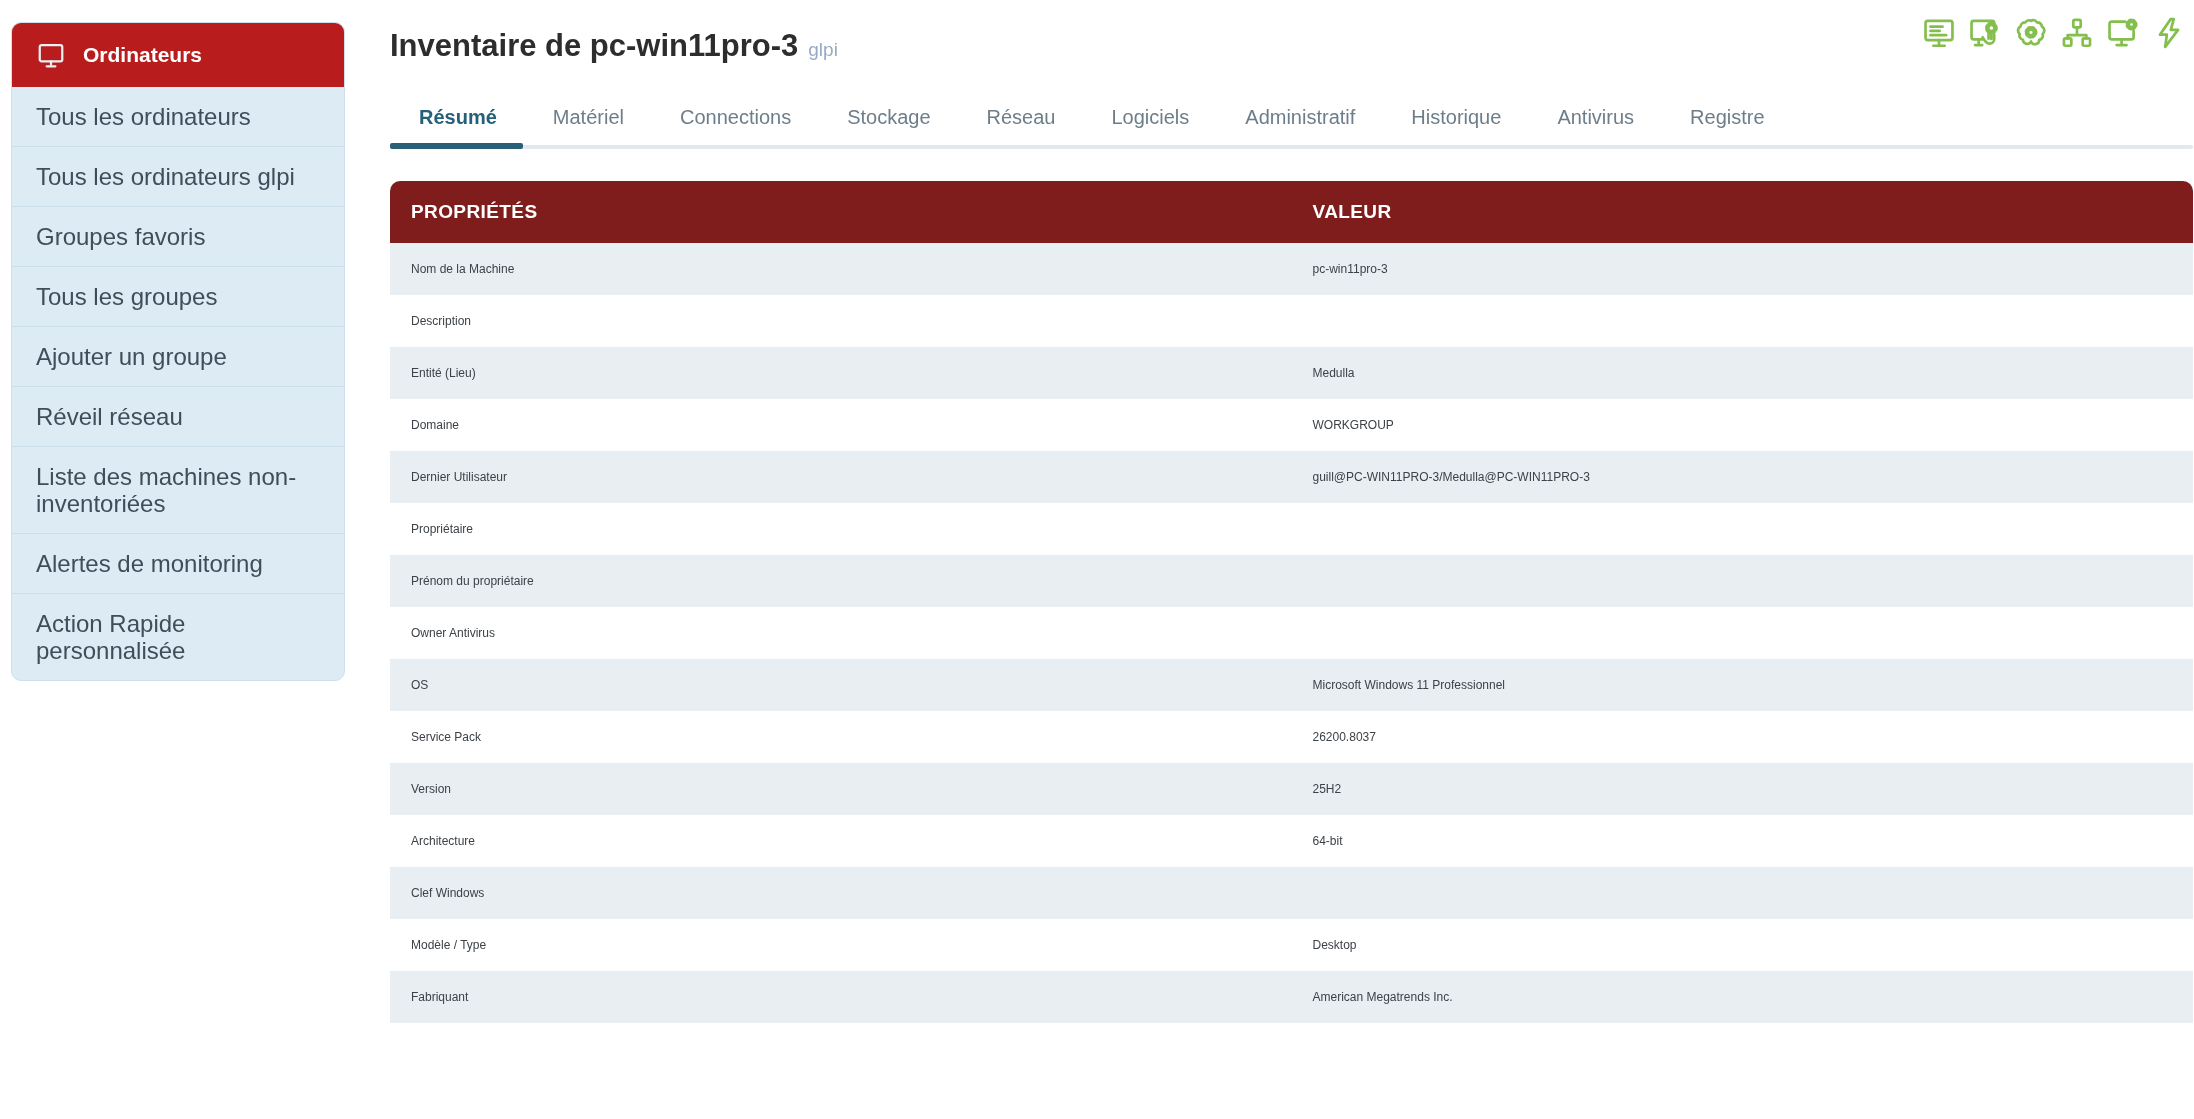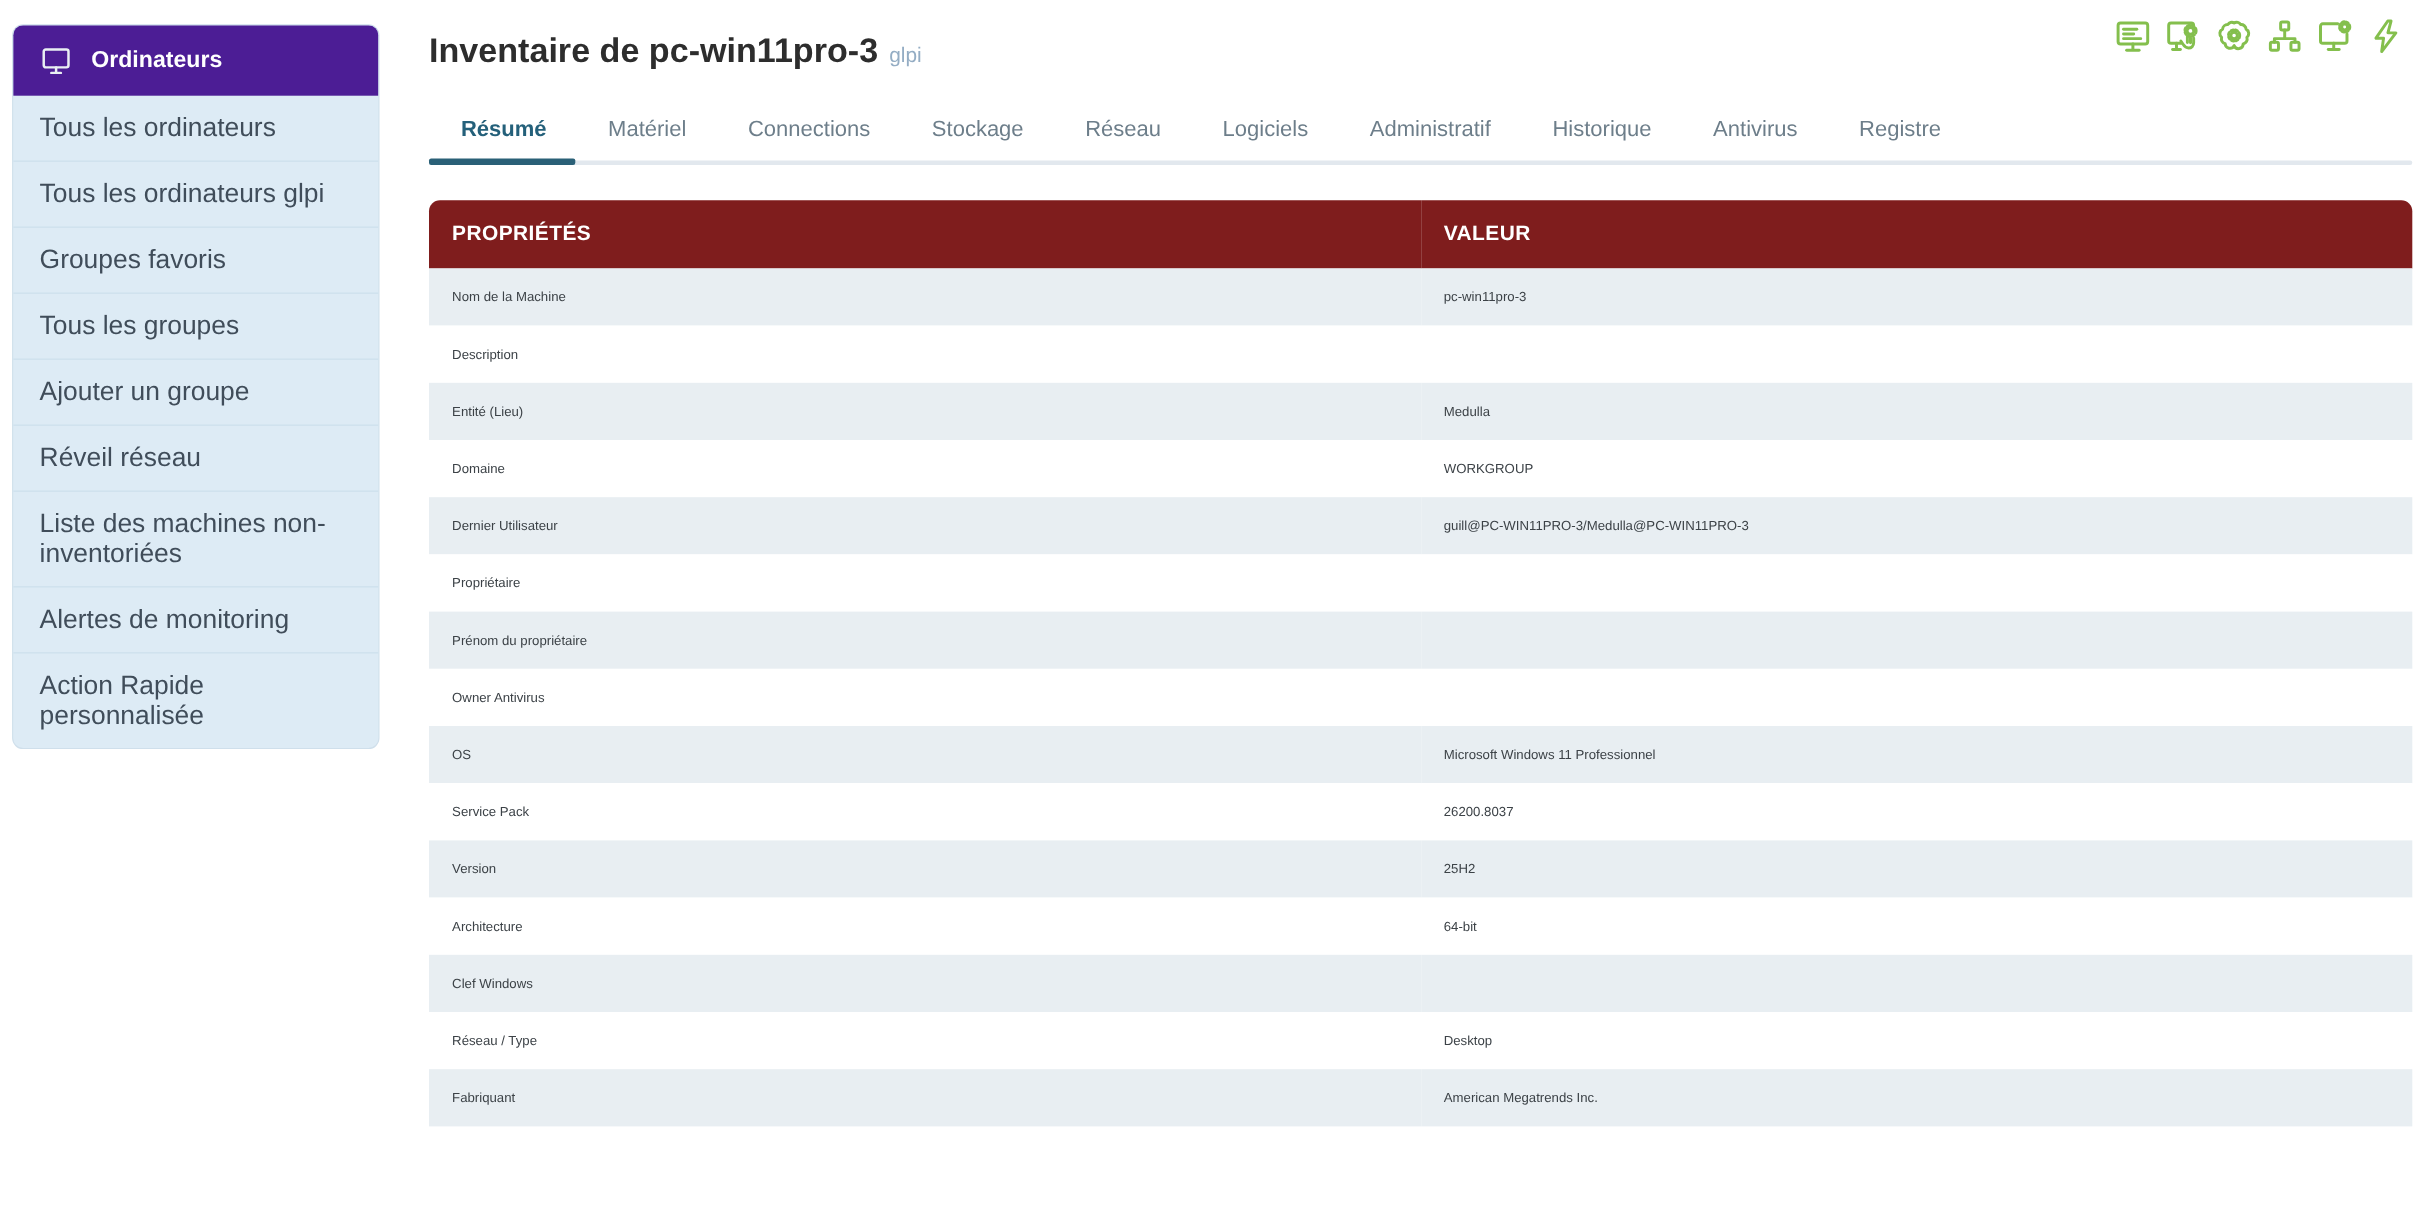--- a/index.html
+++ b/index.html
@@ -15,21 +15,21 @@
 
   
   .sidebar {
     position: absolute; left: 11px; top: 22px; width: 334px;
     background: #ddebf5;
     border: 1px solid #cfdfeb;
     border-radius: 10px;
     overflow: hidden;
   }
   .sidebar-header {
-    background: #4c1d95;
+    background: #b91c1c;
     color: #ffffff;
     height: 64px;
     display: flex; align-items: center;
     padding: 0 24px;
     gap: 17px;
     font-weight: bold;
     font-size: 21px;
   }
   .sidebar-header svg { display: block; }
   .sidebar-items { }
@@ -280,21 +280,21 @@
         </tr>
           <tr>
           <td>Architecture</td>
           <td>64-bit</td>
         </tr>
           <tr>
           <td>Clef Windows</td>
           <td></td>
         </tr>
           <tr>
-          <td>Réseau / Type</td>
+          <td>Modèle / Type</td>
           <td>Desktop</td>
         </tr>
           <tr>
           <td>Fabriquant</td>
           <td>American Megatrends Inc.</td>
         </tr>
         </tbody>
     </table>
   </div>
 </main>

